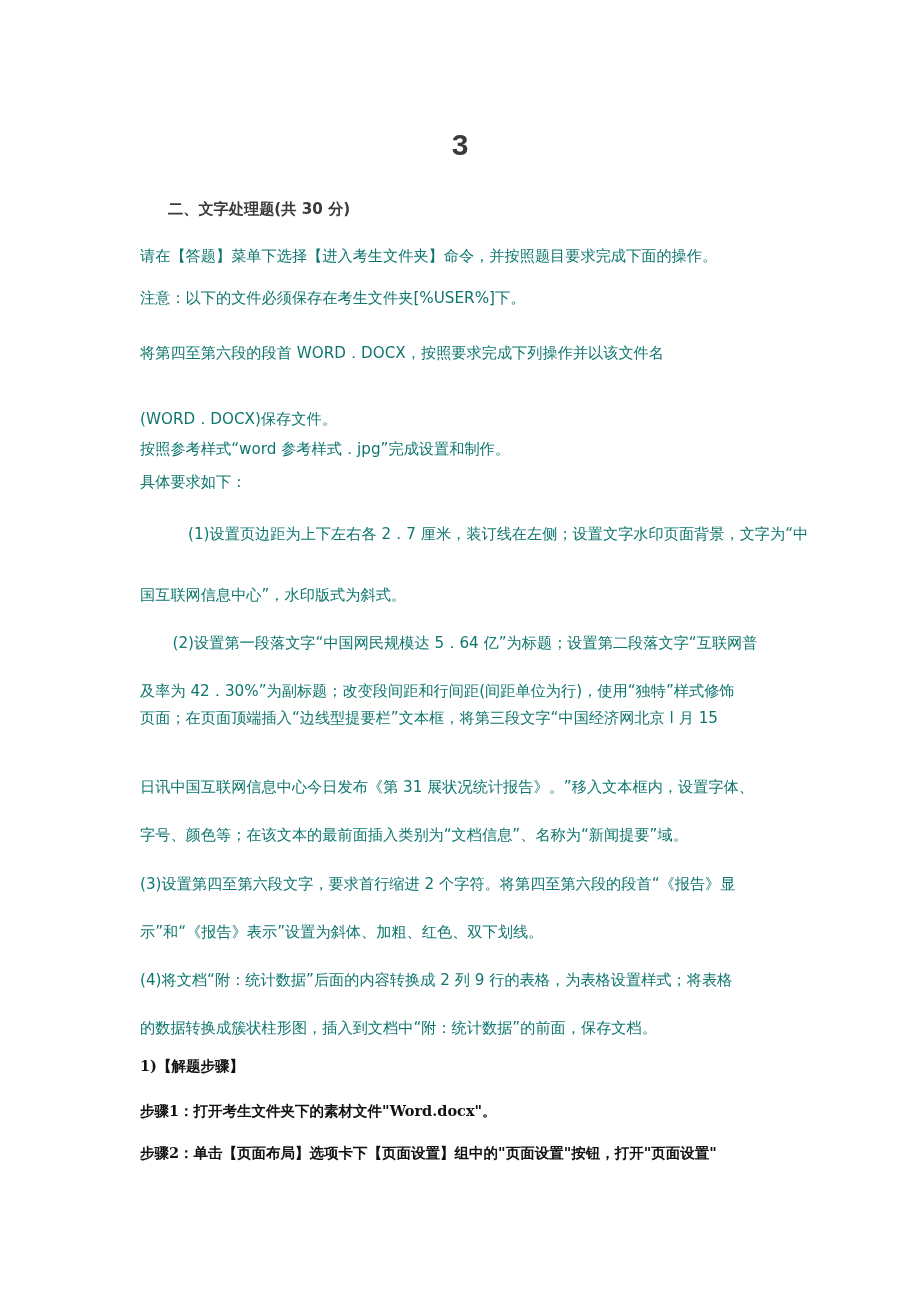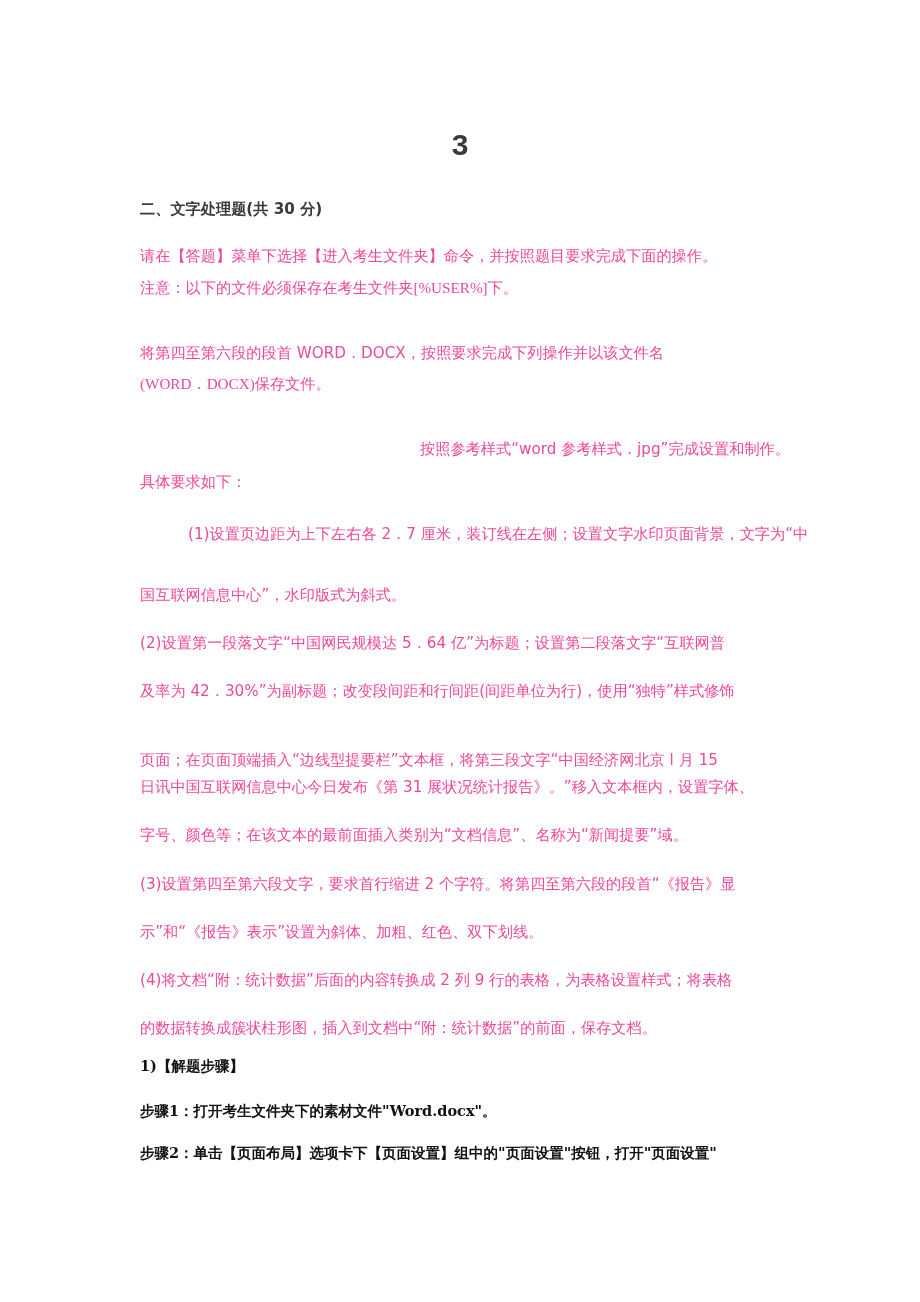--- a/index.html
+++ b/index.html
@@ -33,55 +33,56 @@
       color: #3a3a3a;
       font-family: "Liberation Sans", "DejaVu Sans", sans-serif;
     }
     .line {
       position: absolute;
       left: 140px;
       width: 650px;
       white-space: nowrap;
       font-size: 15.2px;
       line-height: 20px;
-      color: #ec4899;
+      color: #0f766e;
       font-family: "DejaVu Sans", "Liberation Sans", sans-serif;
     }
     .line.heading {
       font-weight: bold;
       color: #3a3a3a;
+      margin-left: 28px;
     }
     .line.answer {
       font-family: "DejaVu Serif", "Liberation Serif", serif;
       font-weight: bold;
       color: #111111;
       font-size: 14.5px;
     }
   </style>
 </head>
 <body>
 
 <div class="page">
 
   <div class="page-number">3</div>
 
   <div class="line heading" style="top:199px;">二、文字处理题(共 30 分)</div>
 
   <div class="line" style="top:246px;">请在【答题】菜单下选择【进入考生文件夹】命令，并按照题目要求完成下面的操作。</div>
-  <div class="line" style="top:278px;font-family:Liberation Serif, serif;">注意：以下的文件必须保存在考生文件夹[%USER%]下。</div>
+  <div class="line" style="top:288px;">注意：以下的文件必须保存在考生文件夹[%USER%]下。</div>
   <div class="line" style="top:343px;">将第四至第六段的段首 WORD．DOCX，按照要求完成下列操作并以该文件名</div>
-  <div class="line" style="top:374px;font-family:Liberation Serif, serif;">(WORD．DOCX)保存文件。</div>
-  <div class="line" style="top:439px;text-align:right;">按照参考样式“word 参考样式．jpg”完成设置和制作。</div>
+  <div class="line" style="top:409px;">(WORD．DOCX)保存文件。</div>
+  <div class="line" style="top:439px;">按照参考样式“word 参考样式．jpg”完成设置和制作。</div>
   <div class="line" style="top:472px;">具体要求如下：</div>
 
   <div class="line" style="top:524px;margin-left:48px;">(1)设置页边距为上下左右各 2．7 厘米，装订线在左侧；设置文字水印页面背景，文字为“中</div>
   <div class="line" style="top:585px;">国互联网信息中心”，水印版式为斜式。</div>
-  <div class="line" style="top:633px;">(2)设置第一段落文字“中国网民规模达 5．64 亿”为标题；设置第二段落文字“互联网普</div>
+  <div class="line" style="top:633px;text-align:center;">(2)设置第一段落文字“中国网民规模达 5．64 亿”为标题；设置第二段落文字“互联网普</div>
   <div class="line" style="top:681px;">及率为 42．30%”为副标题；改变段间距和行间距(间距单位为行)，使用“独特”样式修饰</div>
-  <div class="line" style="top:750px;">页面；在页面顶端插入“边线型提要栏”文本框，将第三段文字“中国经济网北京 l 月 15</div>
+  <div class="line" style="top:708px;">页面；在页面顶端插入“边线型提要栏”文本框，将第三段文字“中国经济网北京 l 月 15</div>
   <div class="line" style="top:777px;">日讯中国互联网信息中心今日发布《第 31 展状况统计报告》。”移入文本框内，设置字体、</div>
   <div class="line" style="top:825px;">字号、颜色等；在该文本的最前面插入类别为“文档信息”、名称为“新闻提要”域。</div>
   <div class="line" style="top:874px;">(3)设置第四至第六段文字，要求首行缩进 2 个字符。将第四至第六段的段首“《报告》显</div>
   <div class="line" style="top:922px;">示”和“《报告》表示”设置为斜体、加粗、红色、双下划线。</div>
   <div class="line" style="top:970px;">(4)将文档“附：统计数据”后面的内容转换成 2 列 9 行的表格，为表格设置样式；将表格</div>
   <div class="line" style="top:1018px;">的数据转换成簇状柱形图，插入到文档中“附：统计数据”的前面，保存文档。</div>
 
   <div class="line answer" style="top:1056px;">1)【解题步骤】</div>
   <div class="line answer" style="top:1101px;">步骤1：打开考生文件夹下的素材文件"Word.docx"。</div>
   <div class="line answer" style="top:1143px;">步骤2：单击【页面布局】选项卡下【页面设置】组中的"页面设置"按钮，打开"页面设置"</div>

